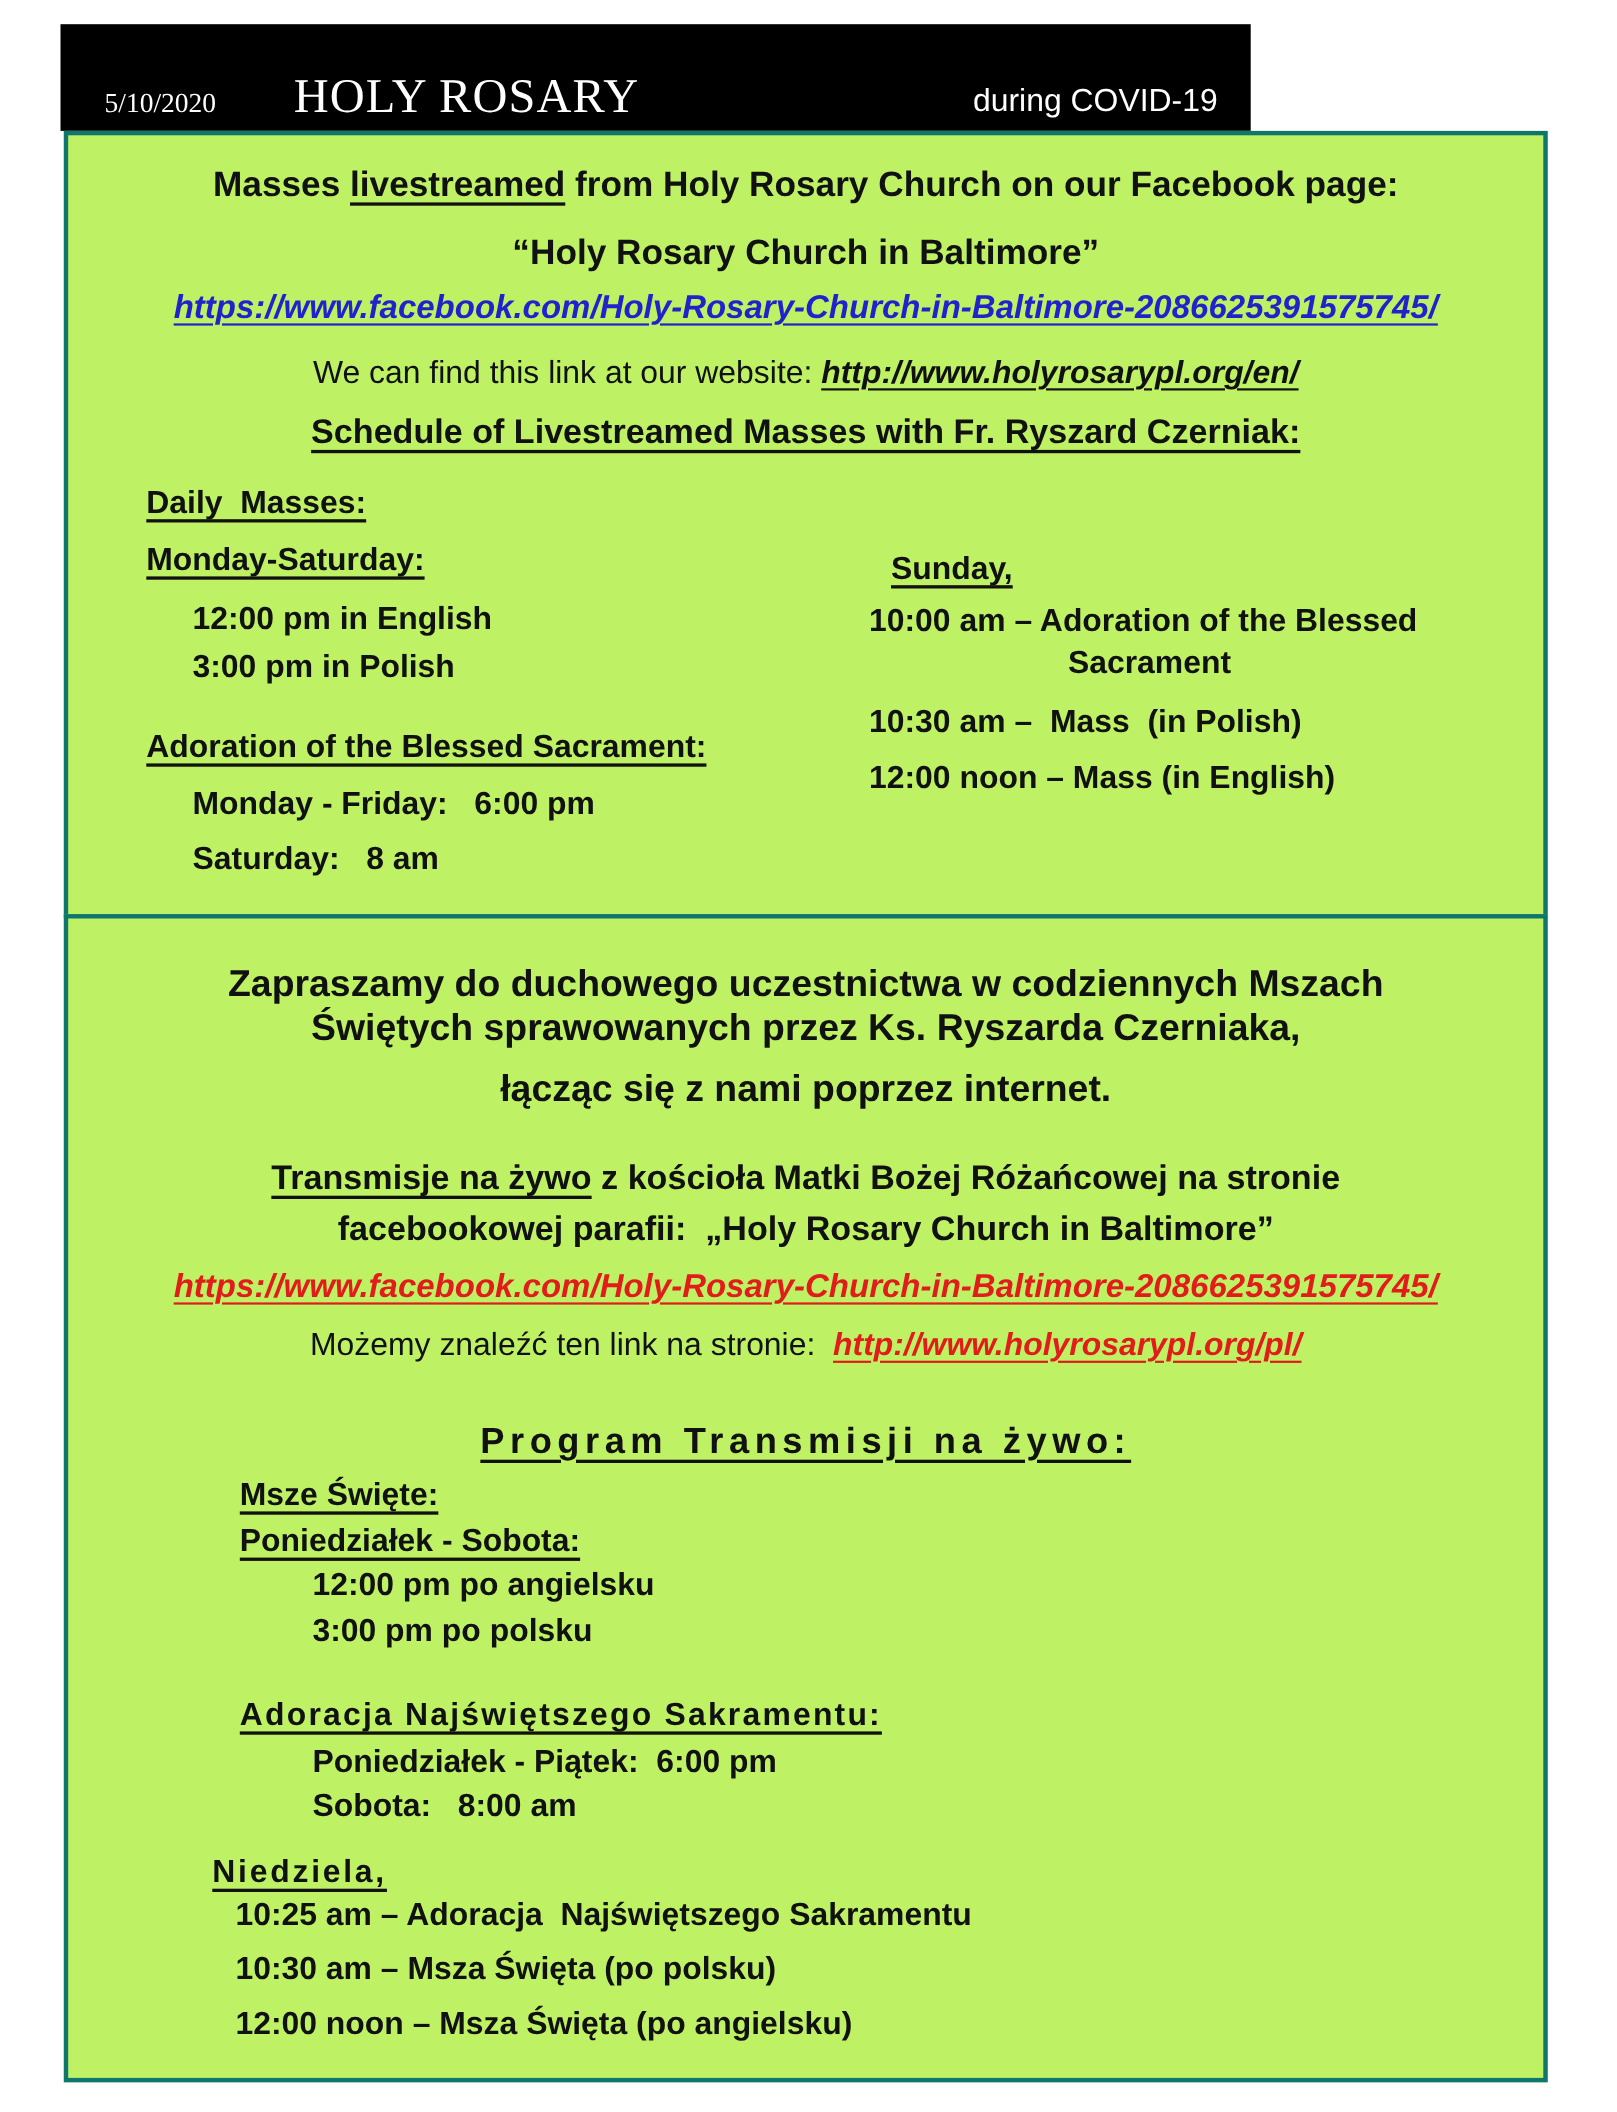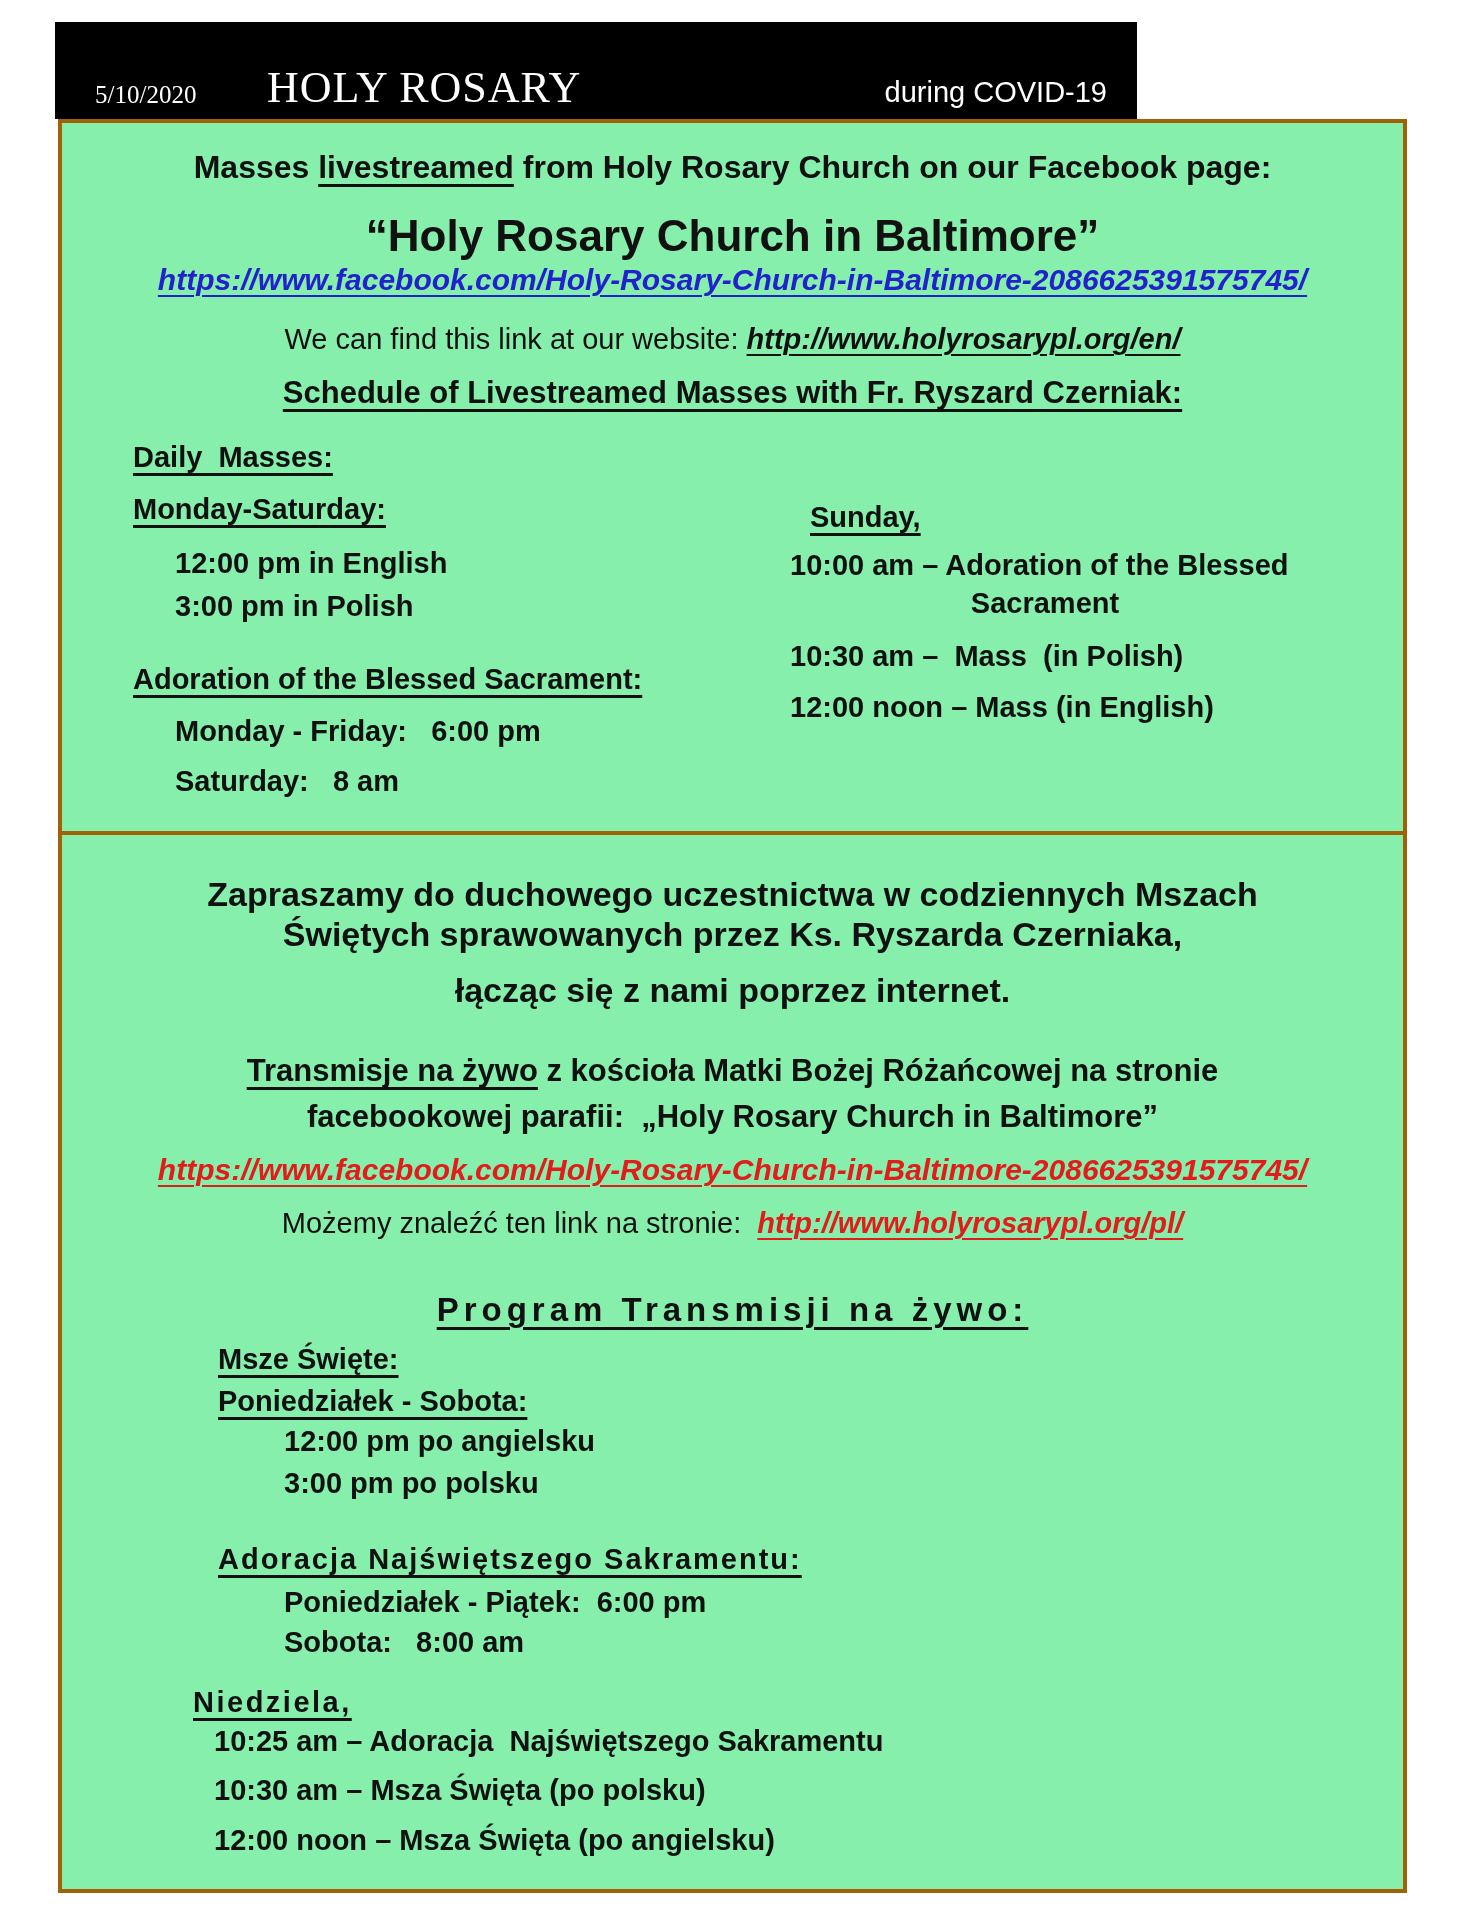--- a/index.html
+++ b/index.html
@@ -13,33 +13,33 @@
 
   
   .headerbar{left:55px;top:22px;width:1082px;height:97px;background:#000;}
   .headerbar span{position:absolute;color:#fff;line-height:1;}
   [data-name="header-date"]{left:40px;bottom:12px;font-family:"Liberation Serif",serif;font-size:25px;}
   [data-name="header-church-name"]{left:212px;bottom:9px;font-family:"Liberation Serif",serif;font-size:44px;letter-spacing:1px;}
   [data-name="header-title"]{left:500px;bottom:5px;font-size:63px;font-weight:700;letter-spacing:-1px;}
   [data-name="header-subtitle"]{right:30px;bottom:12px;font-size:29px;}
 
   
-  .box{background:#86efac;border:4px solid #a16207;box-sizing:border-box;}
+  .box{background:#bef264;border:4px solid #0f766e;box-sizing:border-box;}
   .box1{left:58px;top:119px;width:1349px;height:716px;}
   .box2{left:58px;top:831px;width:1349px;height:1062px;}
 
   .c{left:0;right:0;text-align:center;line-height:1.15;}
   .u{text-decoration:underline;text-decoration-thickness:3px;text-underline-offset:6px;}
   .url{font-style:italic;font-weight:700;text-decoration:underline;text-decoration-thickness:2px;text-underline-offset:5px;}
   .blue{color:#2222cc;}
   .red{color:#e21b1b;}
 
   
   [data-name="intro-line"]{top:26px;font-size:32px;font-weight:700;}
-  [data-name="facebook-page-name"]{top:88px;font-size:44px;font-weight:700;}
+  [data-name="facebook-page-name"]{top:88px;font-size:32px;font-weight:700;}
   [data-name="facebook-link-en"]{top:140px;font-size:30px;}
   [data-name="website-line-en"]{top:200px;font-size:29px;}
   [data-name="schedule-heading"]{top:252px;font-size:31px;font-weight:700;}
 
   [data-name="daily-masses-heading"]{left:71px;top:318px;font-size:29px;font-weight:700;}
   [data-name="mon-sat-heading"]{left:71px;top:370px;font-size:29px;font-weight:700;}
   [data-name="mon-sat-time-1"]{left:113px;top:424px;font-size:29px;font-weight:700;}
   [data-name="mon-sat-time-2"]{left:113px;top:467px;font-size:29px;font-weight:700;}
   [data-name="adoration-heading"]{left:71px;top:540px;font-size:29px;font-weight:700;}
   [data-name="adoration-time-1"]{left:113px;top:592px;font-size:29px;font-weight:700;}

